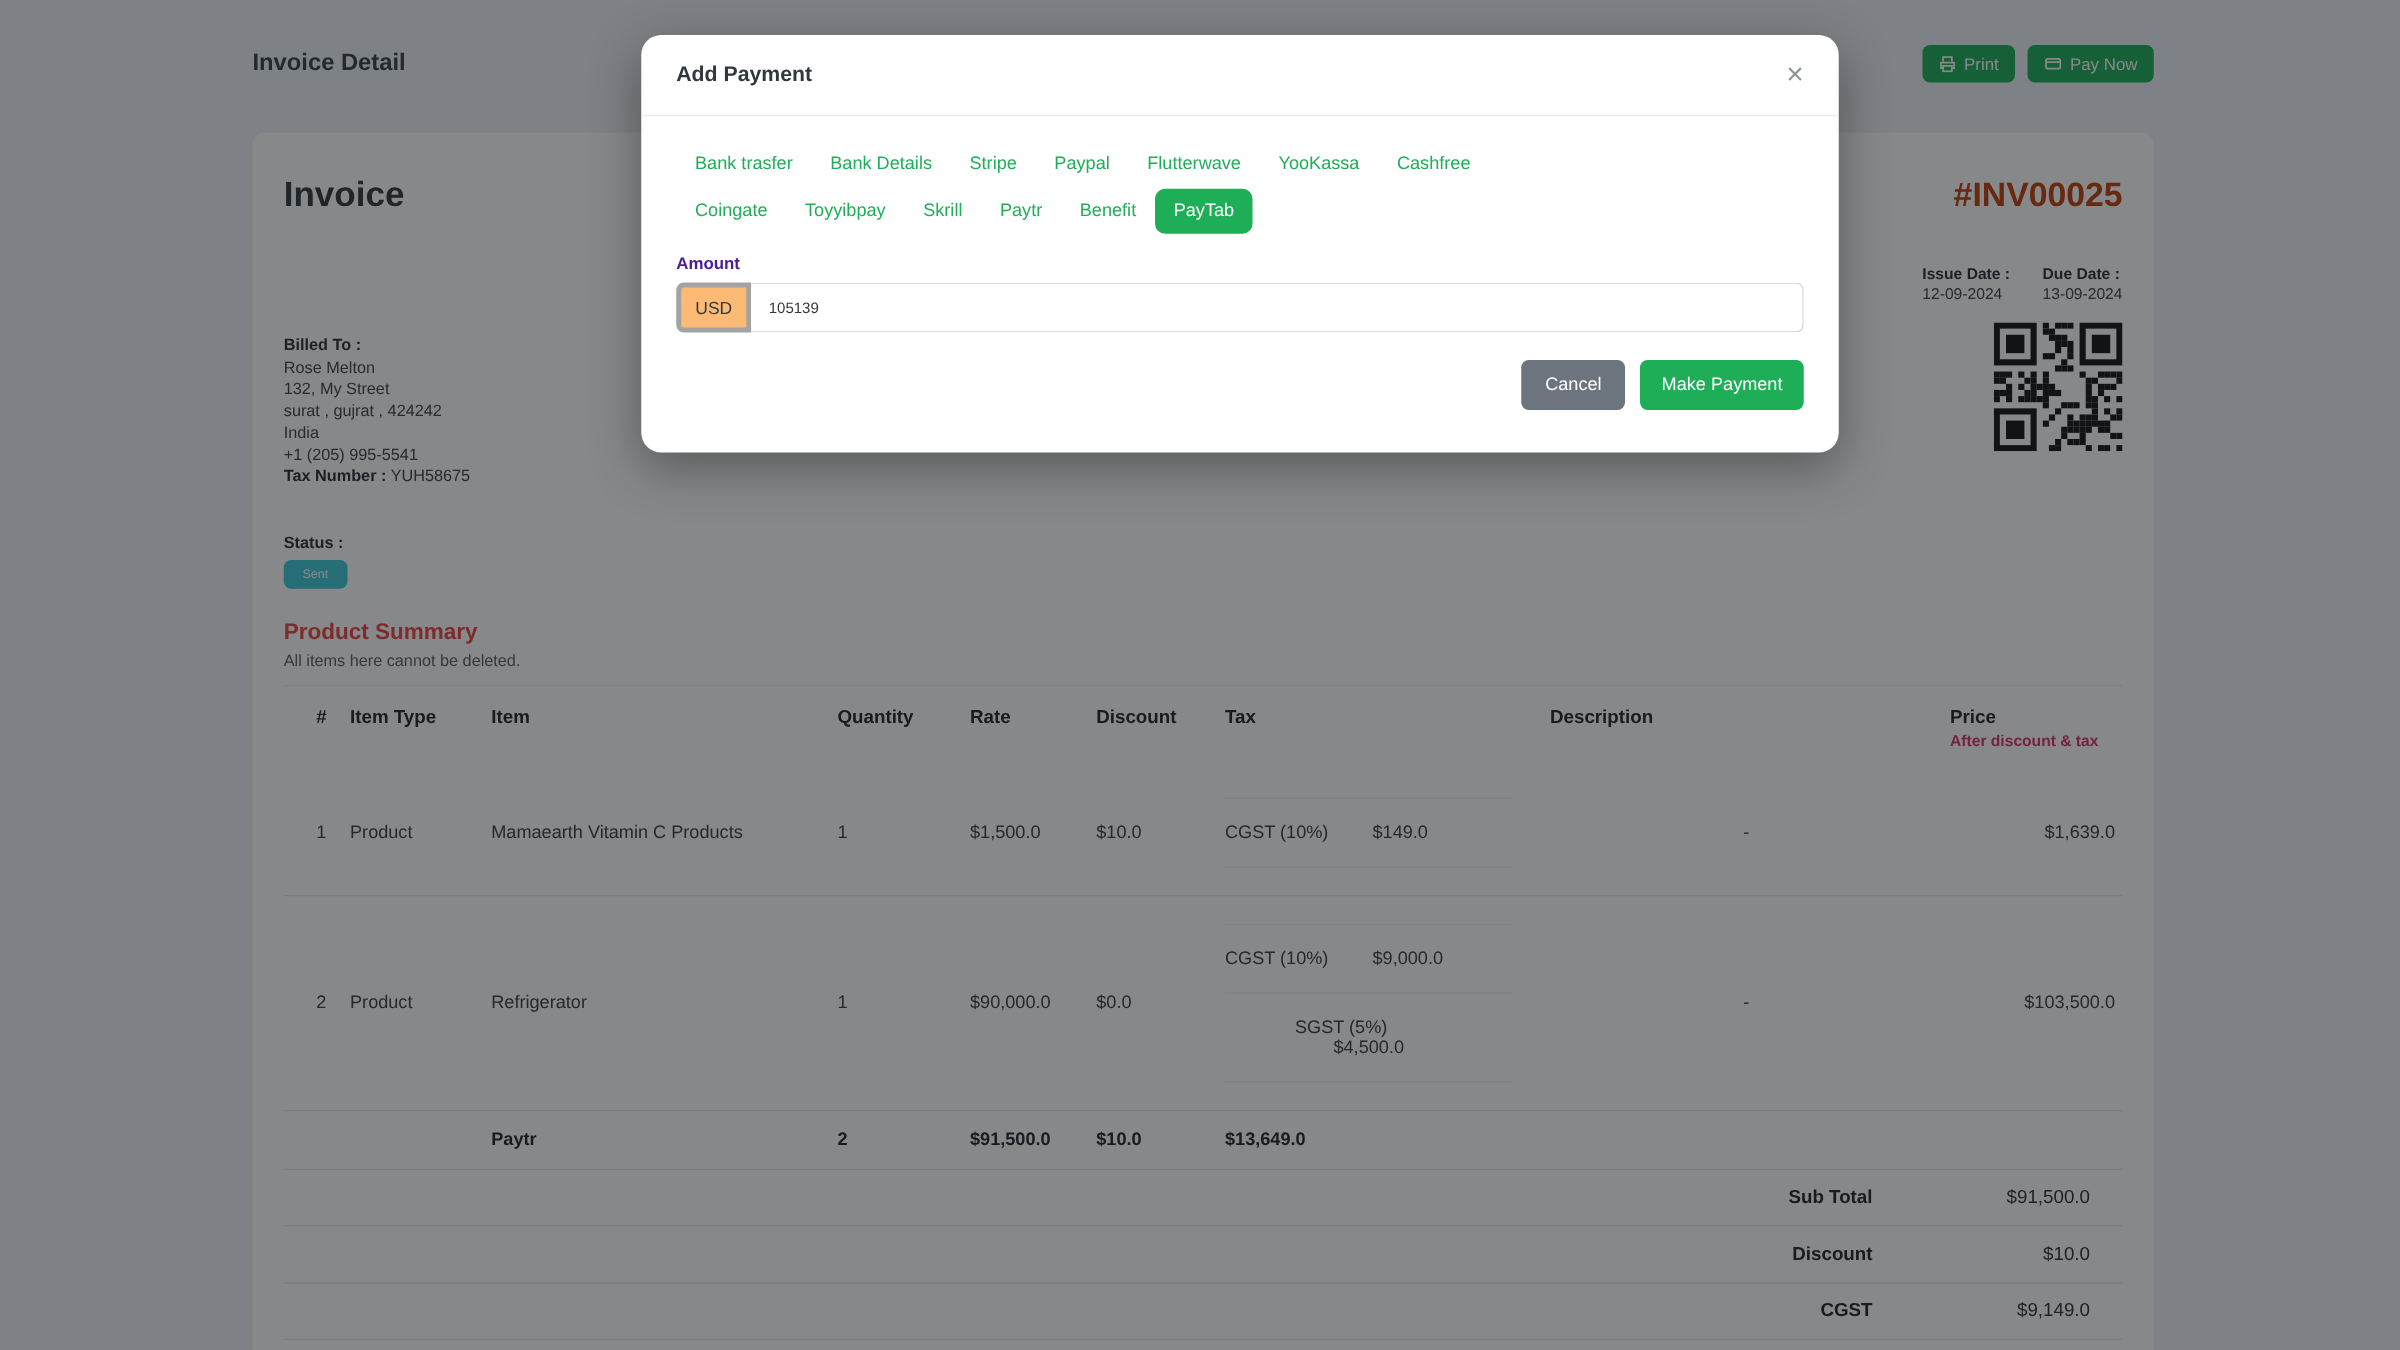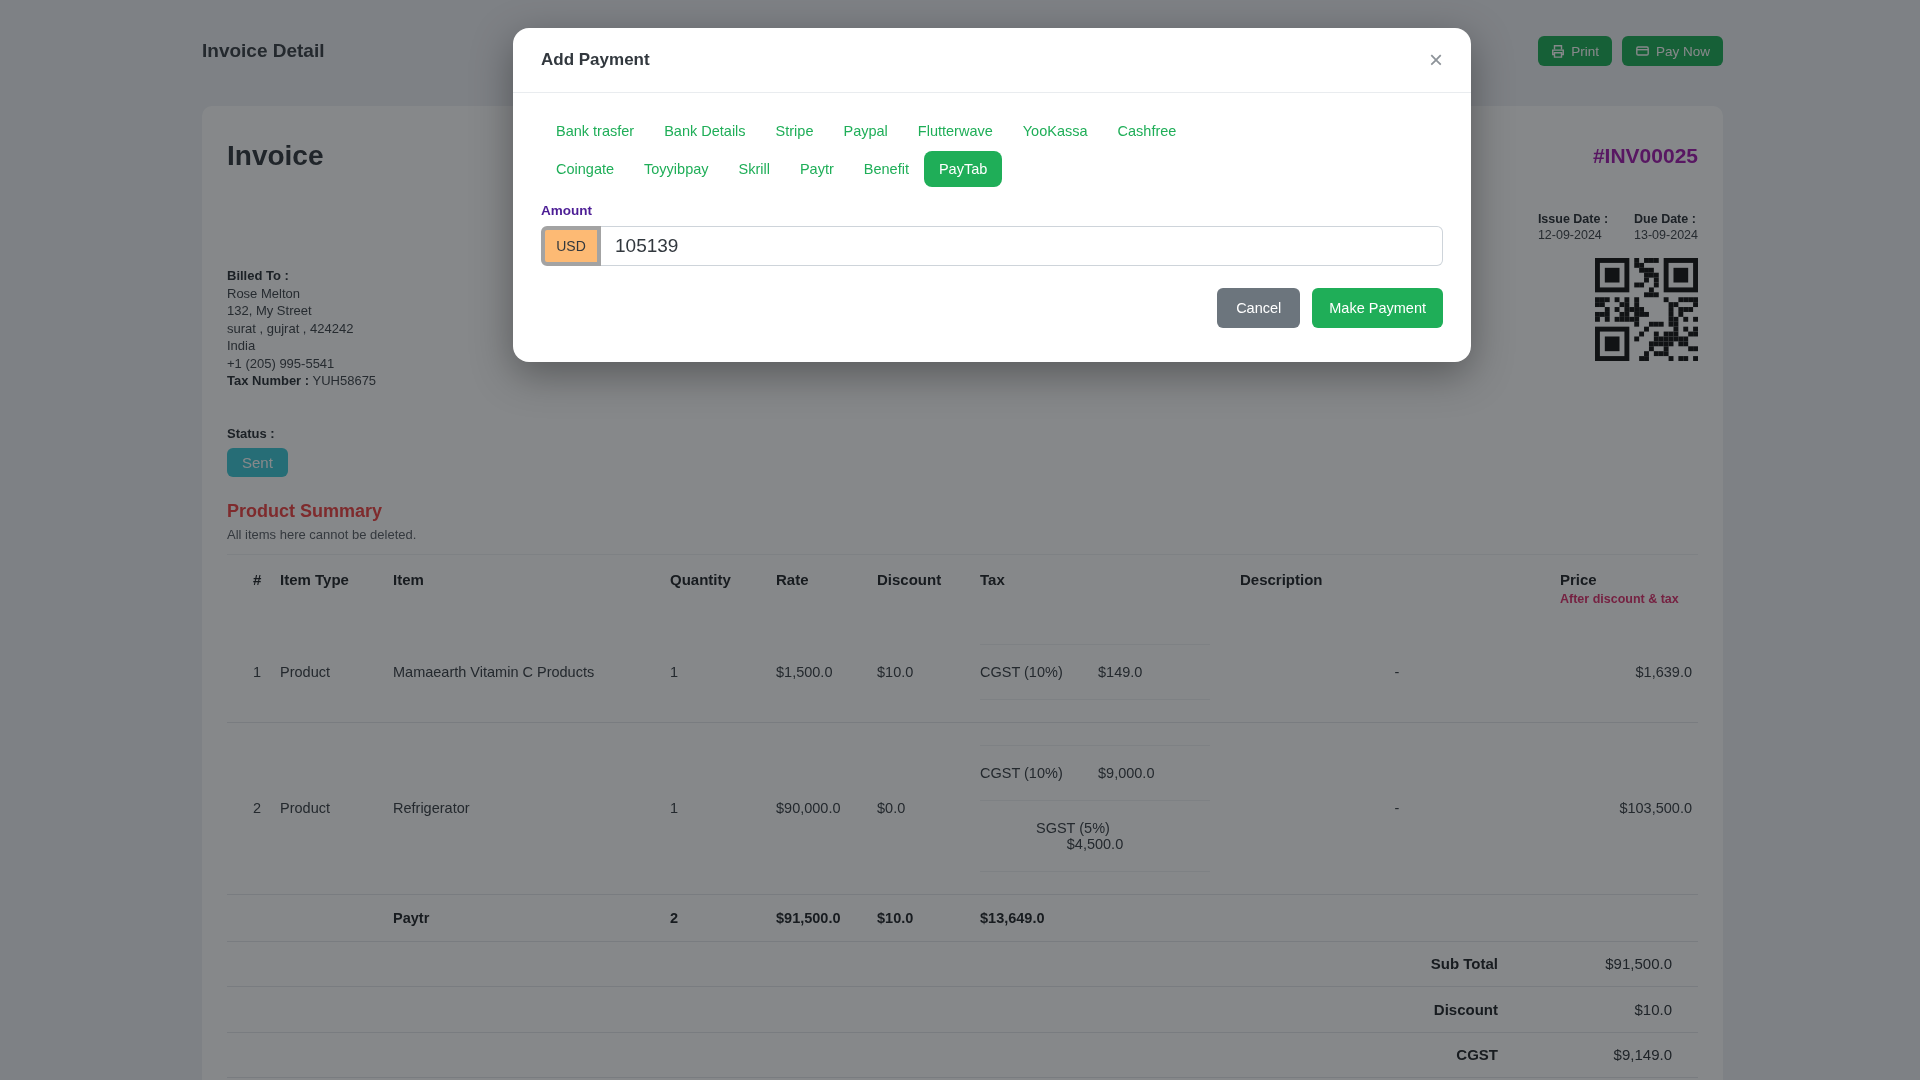--- a/index.html
+++ b/index.html
@@ -13,33 +13,33 @@
   
   .topbar{position:absolute;left:202px;top:36px;width:1521px;display:flex;justify-content:space-between;align-items:center;}
   .page-title{font-size:19px;font-weight:700;color:#3a4046;}
   .topbar-actions{display:flex;gap:10px;}
   .btn-green{display:flex;align-items:center;gap:6px;background:var(--green);color:#fff;border:none;border-radius:6px;height:30px;padding:0 13px;font-size:13.5px;font-family:inherit;cursor:pointer;}
   .btn-green svg{display:block;}
 
   .card{position:absolute;left:202px;top:106px;width:1521px;height:1120px;background:#fff;border-radius:10px;padding:30px 25px;}
   .card-head{display:flex;justify-content:space-between;align-items:center;margin-top:4px;}
   .inv-title{font-size:28px;font-weight:600;color:#32383e;}
-  .inv-number{font-size:21px;font-weight:700;color:#a21caf;}
+  .inv-number{font-size:27px;font-weight:700;color:#c2410c;}
 
   .info-row{display:flex;justify-content:space-between;margin-top:40px;}
   .billed{margin-top:55px;font-size:13px;line-height:17.5px;color:#3f454b;}
   .billed .b{font-weight:700;color:#2b3137;}
   .dates-qr{display:flex;flex-direction:column;align-items:flex-end;}
   .dates{display:flex;gap:26px;text-align:left;font-size:12.5px;color:#3f454b;}
   .dates .lbl{font-weight:700;color:#2b3137;}
   .dates .val{margin-top:2px;}
   .qr{margin-top:16px;width:103px;height:103px;}
 
   .status-label{margin-top:36px;font-size:13px;font-weight:700;color:#2b3137;}
-  .badge{display:inline-block;margin-top:7px;background:var(--teal);color:#fff;font-size:15px;padding:6px 15px;border-radius:6px;}
+  .badge{display:inline-block;margin-top:7px;background:var(--teal);color:#fff;font-size:10px;padding:6px 15px;border-radius:6px;}
 
   .ps-title{margin-top:24px;font-size:18px;font-weight:600;color:#ef4444;}
   .ps-sub{margin-top:5px;font-size:13px;color:var(--muted);}
 
   table.items{margin-top:12px;width:1471px;border-collapse:collapse;table-layout:fixed;border-top:1px solid var(--border-light);}
   table.items th{font-size:15px;font-weight:700;color:#23272b;text-align:left;padding:16px 6px 16px 0;vertical-align:top;}
   table.items th.first,table.items td.first{padding-left:26px;}
   th.price-h{text-align:right;}
   .price-note{display:block;font-size:12.5px;font-weight:700;color:var(--danger);margin-top:4px;}
   table.items td{font-size:14.5px;color:#3a4046;vertical-align:middle;padding:22px 6px 22px 0;}
@@ -65,21 +65,21 @@
   .modal-title{font-size:17px;font-weight:700;color:#32383e;}
   .modal-close{background:none;border:none;font-size:24px;line-height:1;color:#8d9399;cursor:pointer;font-family:inherit;}
   .modal-body{padding:20px 28px 34px;}
   .tab-row{display:flex;flex-wrap:wrap;}
   .tab-row.second{margin-top:2px;}
   .tab{background:none;border:none;font-family:inherit;font-size:14.5px;color:var(--green);padding:10px 15px;border-radius:8px;cursor:pointer;}
   .tab.active{background:var(--green);color:#fff;}
   .amount-label{margin-top:16px;font-size:13.5px;font-weight:700;color:#4c1d95;}
   .input-group{display:flex;margin-top:8px;height:40px;}
   .currency-box{width:60px;background:#fdba74;border:4px solid #a3a3a3;border-radius:6px 0 0 6px;display:flex;align-items:center;justify-content:center;font-size:14px;color:#32383e;}
-  .amount-input{flex:1;border:1px solid #ced4da;border-left:none;border-radius:0 6px 6px 0;padding:0 14px;font-size:19px;color:#32383e;font-family:inherit;outline:none;}
+  .amount-input{flex:1;border:1px solid #ced4da;border-left:none;border-radius:0 6px 6px 0;padding:0 14px;font-size:12px;color:#32383e;font-family:inherit;outline:none;}
   .modal-footer{display:flex;justify-content:flex-end;gap:12px;margin-top:22px;}
   .btn-cancel{background:#6c757d;color:#fff;border:none;border-radius:6px;padding:12px 19px;font-size:14.5px;font-family:inherit;cursor:pointer;}
   .btn-submit{background:var(--green);color:#fff;border:none;border-radius:6px;padding:12px 17px;font-size:14.5px;font-family:inherit;cursor:pointer;}
 </style>
 </head>
 <body>
 
 <div class="topbar">
   <div class="page-title">Invoice Detail</div>
   <div class="topbar-actions">

